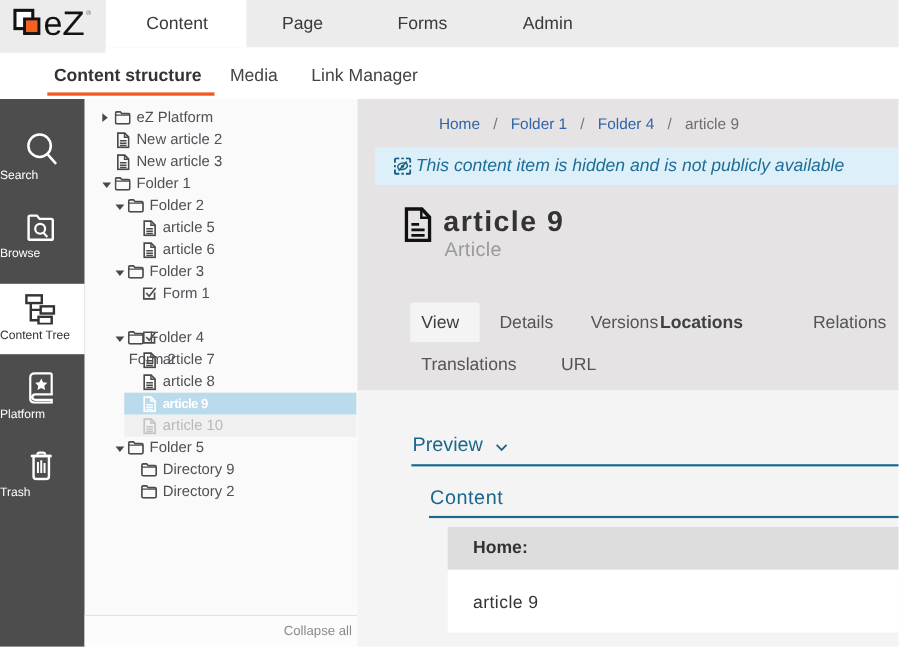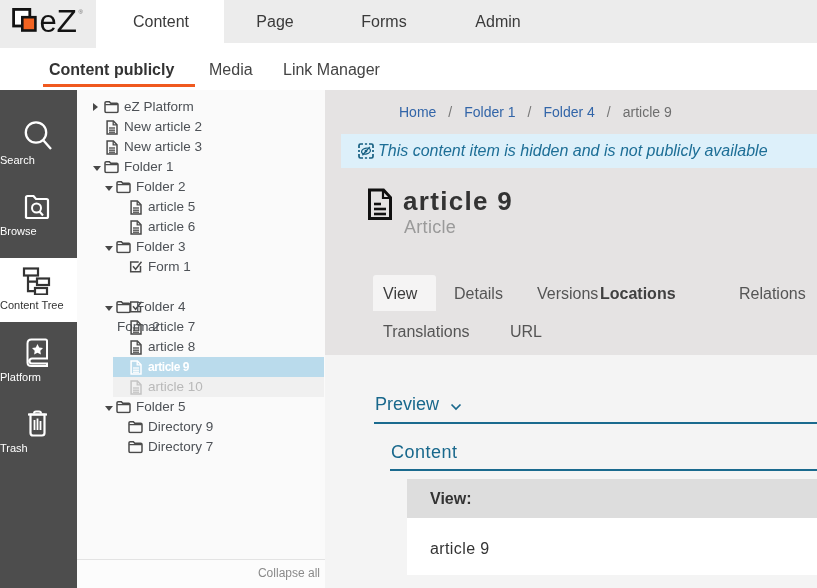--- a/index.html
+++ b/index.html
@@ -34,21 +34,21 @@
   <text x="29.5" y="26" font-size="31px" fill="#131313" font-family="Liberation Sans, sans-serif">e</text>
   <text x="46.5" y="26" font-size="31px" fill="#131313" font-family="Liberation Sans, sans-serif" textLength="20.5" lengthAdjust="spacingAndGlyphs">Z</text>
   <text x="68.5" y="7.5" font-size="6px" fill="#666" font-family="Liberation Sans, sans-serif">®</text>
 </svg>
 
 <div class="nav1" style="left:126px;width:70px;">Content</div>
 <div class="nav1" style="left:240px;width:70px;">Page</div>
 <div class="nav1" style="left:349px;width:70px;">Forms</div>
 <div class="nav1" style="left:463px;width:70px;">Admin</div>
 
-<div class="nav2" style="left:49px;font-weight:bold;color:#333;">Content publicly</div>
+<div class="nav2" style="left:49px;font-weight:bold;color:#333;">Content structure</div>
 <div class="nav2" style="left:209px;">Media</div>
 <div class="nav2" style="left:283px;">Link Manager</div>
 <div class="abs" style="left:43px;top:84px;width:152px;height:3px;background:#f0591f"></div>
 
 <div class="abs" style="left:0;top:90px;width:77px;height:498px;background:#4d4d4d"></div>
 <div class="abs" style="left:0;top:258px;width:77px;height:64px;background:#ffffff"></div>
 
 <svg class="abs" style="left:24px;top:121px" width="29" height="30" viewBox="0 0 29 30">
   <circle cx="12" cy="11.5" r="10.2" fill="none" stroke="#fff" stroke-width="2.3"></circle>
   <line x1="19.5" y1="19.5" x2="27" y2="28" stroke="#fff" stroke-width="2.3"></line>
@@ -276,21 +276,21 @@
     </span>
     <span class="tlabel">Directory 9</span>
   </div>
 <div class="trow" style="top:437px;left:117px;">
     <span class="aslot"></span>
     <span class="islot">
       <svg width="16" height="13.5" style="color:#4a4a4a">
         <use href="#i-folder"></use>
       </svg>
     </span>
-    <span class="tlabel">Directory 7</span>
+    <span class="tlabel">Directory 2</span>
   </div>
 
 <div class="abs" style="left:77px;top:559px;width:248px;height:29px;background:#fcfcfc;border-top:1px solid #e3e3e3"></div>
 <div class="abs" style="left:77px;top:566px;width:243px;text-align:right;font-size:12px;color:#8a8a8a;">Collapse all</div>
 
 <div class="abs" style="left:325px;top:90px;width:492px;height:265px;background:#e5e3e3"></div>
 <div class="abs" style="left:325px;top:355px;width:492px;height:233px;background:#f4f4f4"></div>
 
 <div class="abs crumb" style="left:367px;top:104px;height:15px;display:flex;gap:12px;align-items:center;">
   <span style="color:#3265a8">Home</span>
@@ -335,15 +335,15 @@
 <div class="abs" style="left:375px;top:394px;font-size:18px;color:#19688c;">Preview</div>
 <svg class="abs" style="left:450px;top:403px" width="12" height="8" viewBox="0 0 12 8">
   <path d="M1.5 1.5 l4.5 4.5 4.5-4.5" fill="none" stroke="#19688c" stroke-width="1.7"></path>
 </svg>
 <div class="abs" style="left:374px;top:422px;width:443px;height:2px;background:#1a6a8e"></div>
 
 <div class="abs" style="left:391px;top:442px;font-size:18px;letter-spacing:0.5px;color:#19688c;">Content</div>
 <div class="abs" style="left:390px;top:469px;width:427px;height:2px;background:#1a6a8e"></div>
 
 <div class="abs" style="left:407px;top:479px;width:410px;height:39px;background:#dddddd"></div>
-<div class="abs" style="left:430px;top:490px;font-size:16px;font-weight:bold;color:#333;">View:</div>
+<div class="abs" style="left:430px;top:490px;font-size:16px;font-weight:bold;color:#333;">Home:</div>
 <div class="abs" style="left:407px;top:518px;width:410px;height:57px;background:#ffffff"></div>
 <div class="abs" style="left:430px;top:540px;font-size:16px;letter-spacing:0.4px;color:#333;">article 9</div>
 
 </body></html>

